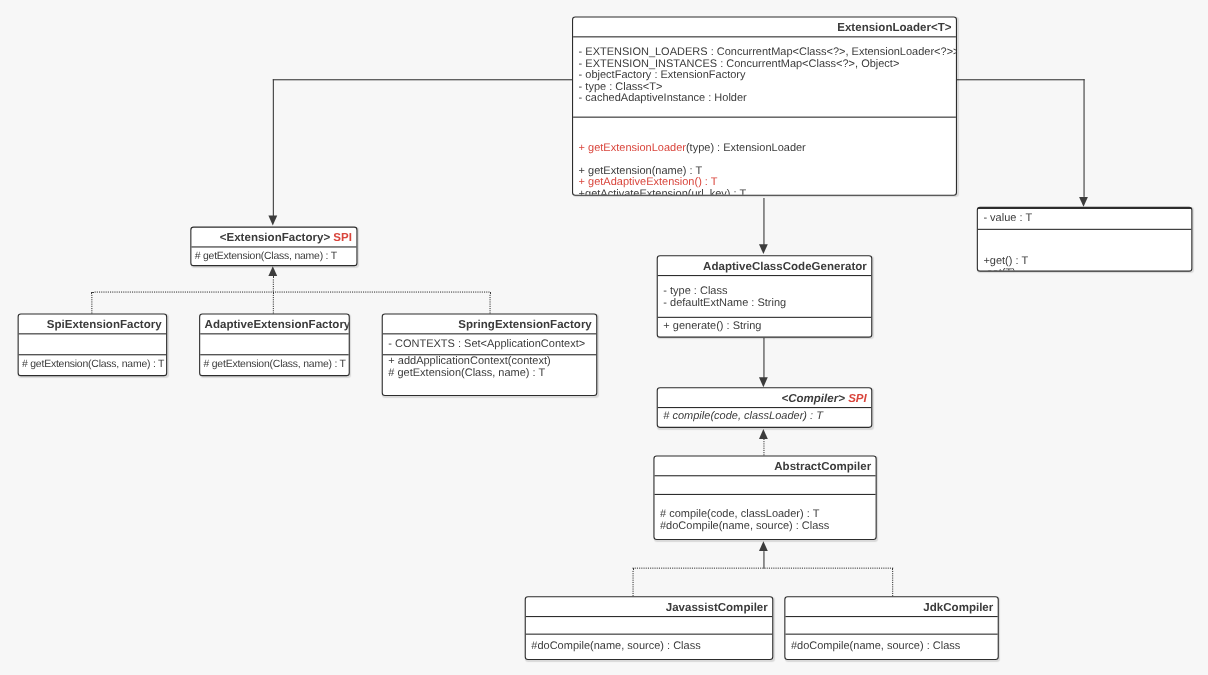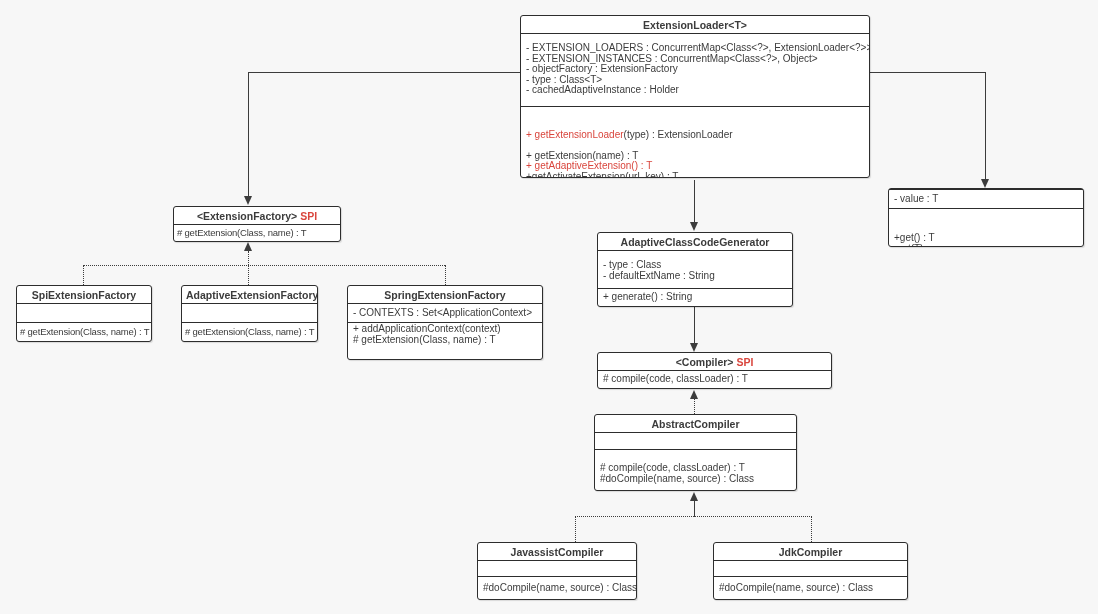--- a/index.html
+++ b/index.html
@@ -11,21 +11,21 @@
   }
   .canvas{position:absolute;left:0;top:0;width:1098px;height:614px;}
   
   .cls{
     position:absolute;background:#ffffff;
     border:1.4px solid #2d2d2d;border-radius:3px;
     box-shadow:1px 1px 1px rgba(0,0,0,.12);
     box-sizing:border-box;
   }
   .cls .title{
-    font-size:10.5px;font-weight:bold;text-align:center;
+    font-size:10.5px;font-weight:bold;text-align:right;
     padding:3px 4px 2px 4px;white-space:nowrap;overflow:hidden;
   }
   .cls .sec{border-top:1.4px solid #2d2d2d;box-sizing:border-box;overflow:hidden;}
   .ln{white-space:nowrap;padding:0 5px;font-size:10px;line-height:10.6px;}
   .tight .ln{font-size:9.5px;letter-spacing:-0.2px;padding:0 3px;}
   .red{color:#d9453c;}
   .gap{height:10px;}
   
   .seg{position:absolute;box-sizing:border-box;}
   .h{height:0;border-top:1.3px solid #3c3c3c;}
@@ -105,21 +105,21 @@
   <div class="cls" style="left:888px;top:188px;width:196px;">
     <div class="sec" style="height:19px;padding-top:4px;">
       <div class="ln">- value : T</div>
     </div>
     <div class="sec" style="height:38px;padding-top:24px;">
       <div class="ln">+get() : T</div>
       <div class="ln">-set(T)</div>
     </div>
   </div>
 
-  <div class="cls" style="left:173px;top:206px;width:168px;">
+  <div class="cls" style="left:173px;top:206px;width:152px;">
     <div class="title"><span>&lt;ExtensionFactory&gt;</span>&nbsp;<span class="red">SPI</span></div>
     <div class="sec tight" style="height:17px;padding-top:3px;">
       <div class="ln"># getExtension(Class, name) : T</div>
     </div>
   </div>
 
   <div class="cls" style="left:16px;top:285px;width:136px;">
     <div class="title">SpiExtensionFactory</div>
     <div class="sec" style="height:19px;"></div>
     <div class="sec tight" style="height:19px;padding-top:4px;">
@@ -150,37 +150,37 @@
     <div class="title">AdaptiveClassCodeGenerator</div>
     <div class="sec" style="height:38px;padding-top:9px;">
       <div class="ln">- type : Class</div>
       <div class="ln">- defaultExtName : String</div>
     </div>
     <div class="sec" style="height:18px;padding-top:3px;">
       <div class="ln">+ generate() : String</div>
     </div>
   </div>
 
-  <div class="cls" style="left:597px;top:352px;width:235px;">
+  <div class="cls" style="left:597px;top:352px;width:196px;font-style:italic;">
     <div class="title"><span>&lt;Compiler&gt;</span>&nbsp;<span class="red">SPI</span></div>
     <div class="sec" style="height:18px;padding-top:3px;">
       <div class="ln"># compile(code,  classLoader) : T</div>
     </div>
   </div>
 
   <div class="cls" style="left:594px;top:414px;width:203px;">
     <div class="title">AbstractCompiler</div>
     <div class="sec" style="height:17px;"></div>
     <div class="sec" style="height:41px;padding-top:13px;">
       <div class="ln"># compile(code,  classLoader) : T</div>
       <div class="ln">#doCompile(name, source) : Class</div>
     </div>
   </div>
 
-  <div class="cls" style="left:477px;top:542px;width:160px;">
+  <div class="cls" style="left:477px;top:542px;width:226px;">
     <div class="title">JavassistCompiler</div>
     <div class="sec" style="height:16px;"></div>
     <div class="sec" style="height:23px;padding-top:6px;">
       <div class="ln">#doCompile(name, source) : Class</div>
     </div>
   </div>
 
   <div class="cls" style="left:713px;top:542px;width:195px;">
     <div class="title">JdkCompiler</div>
     <div class="sec" style="height:16px;"></div>

